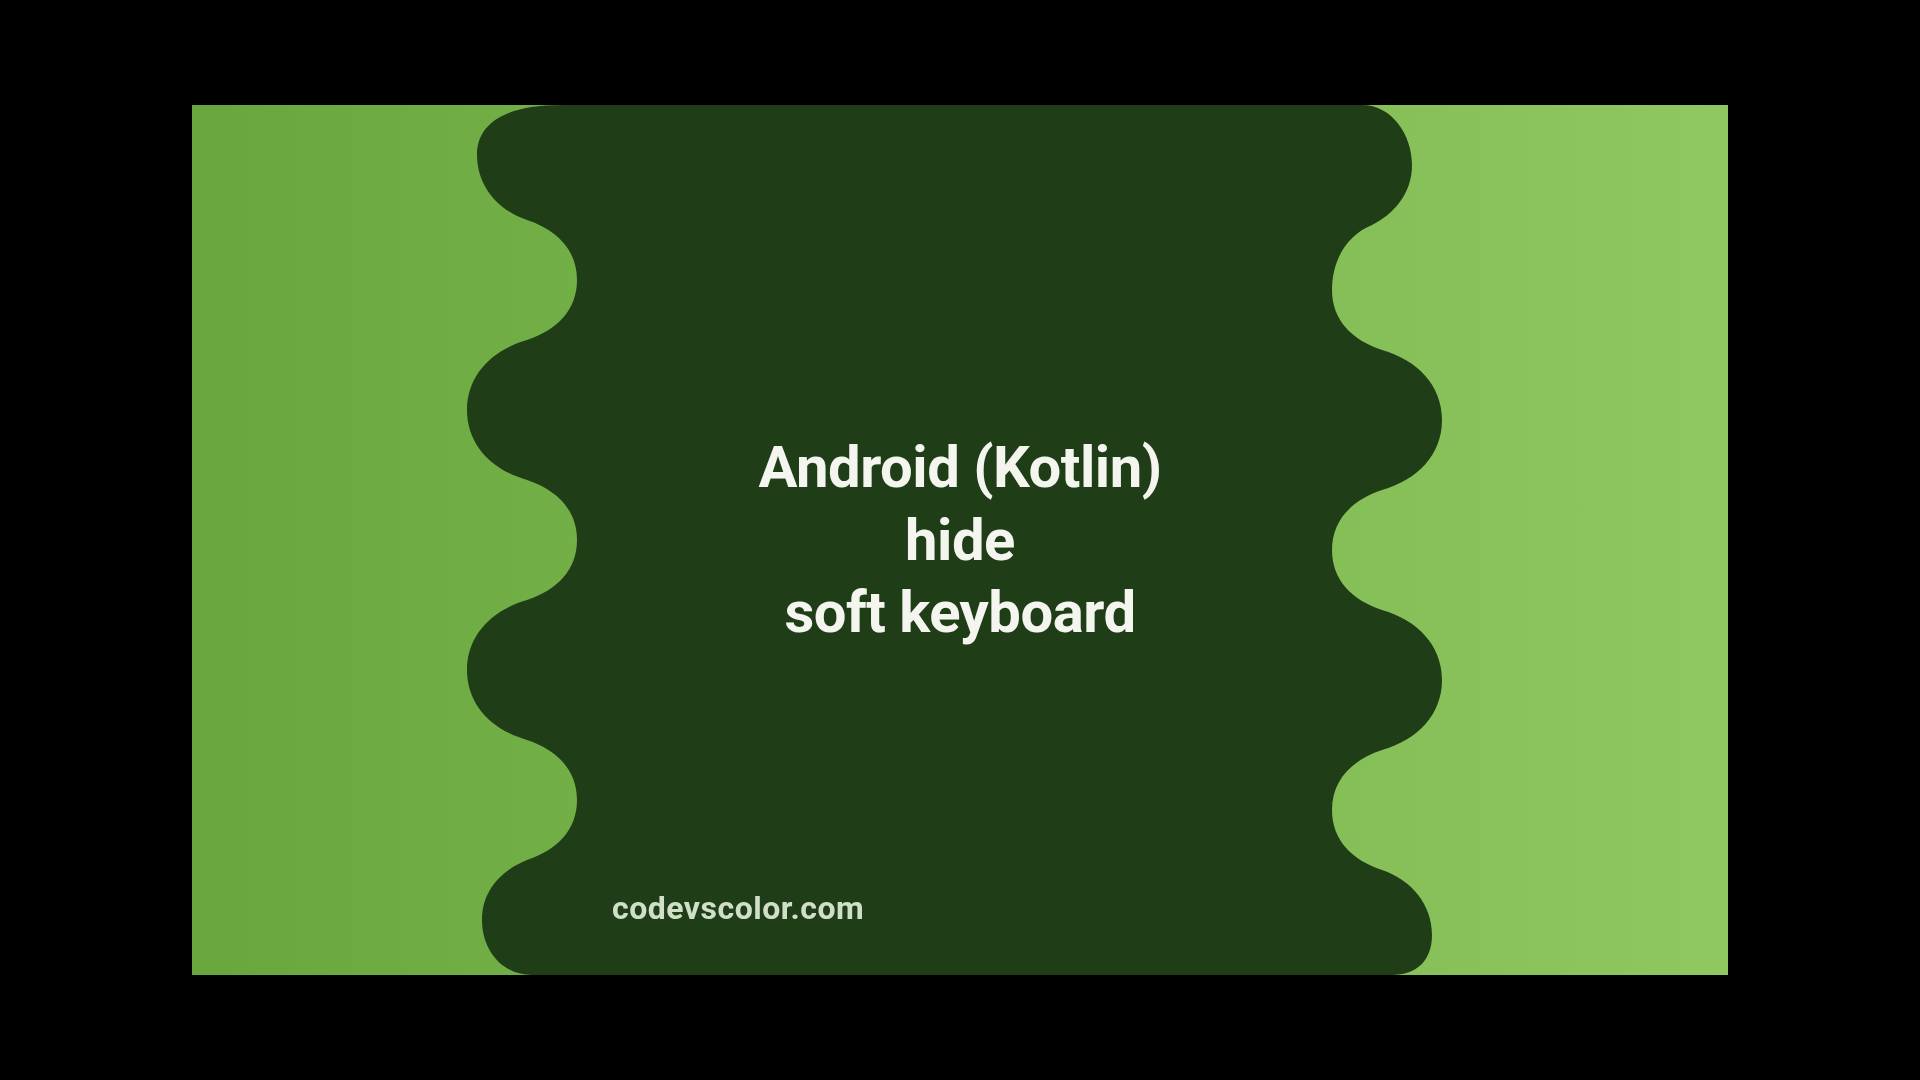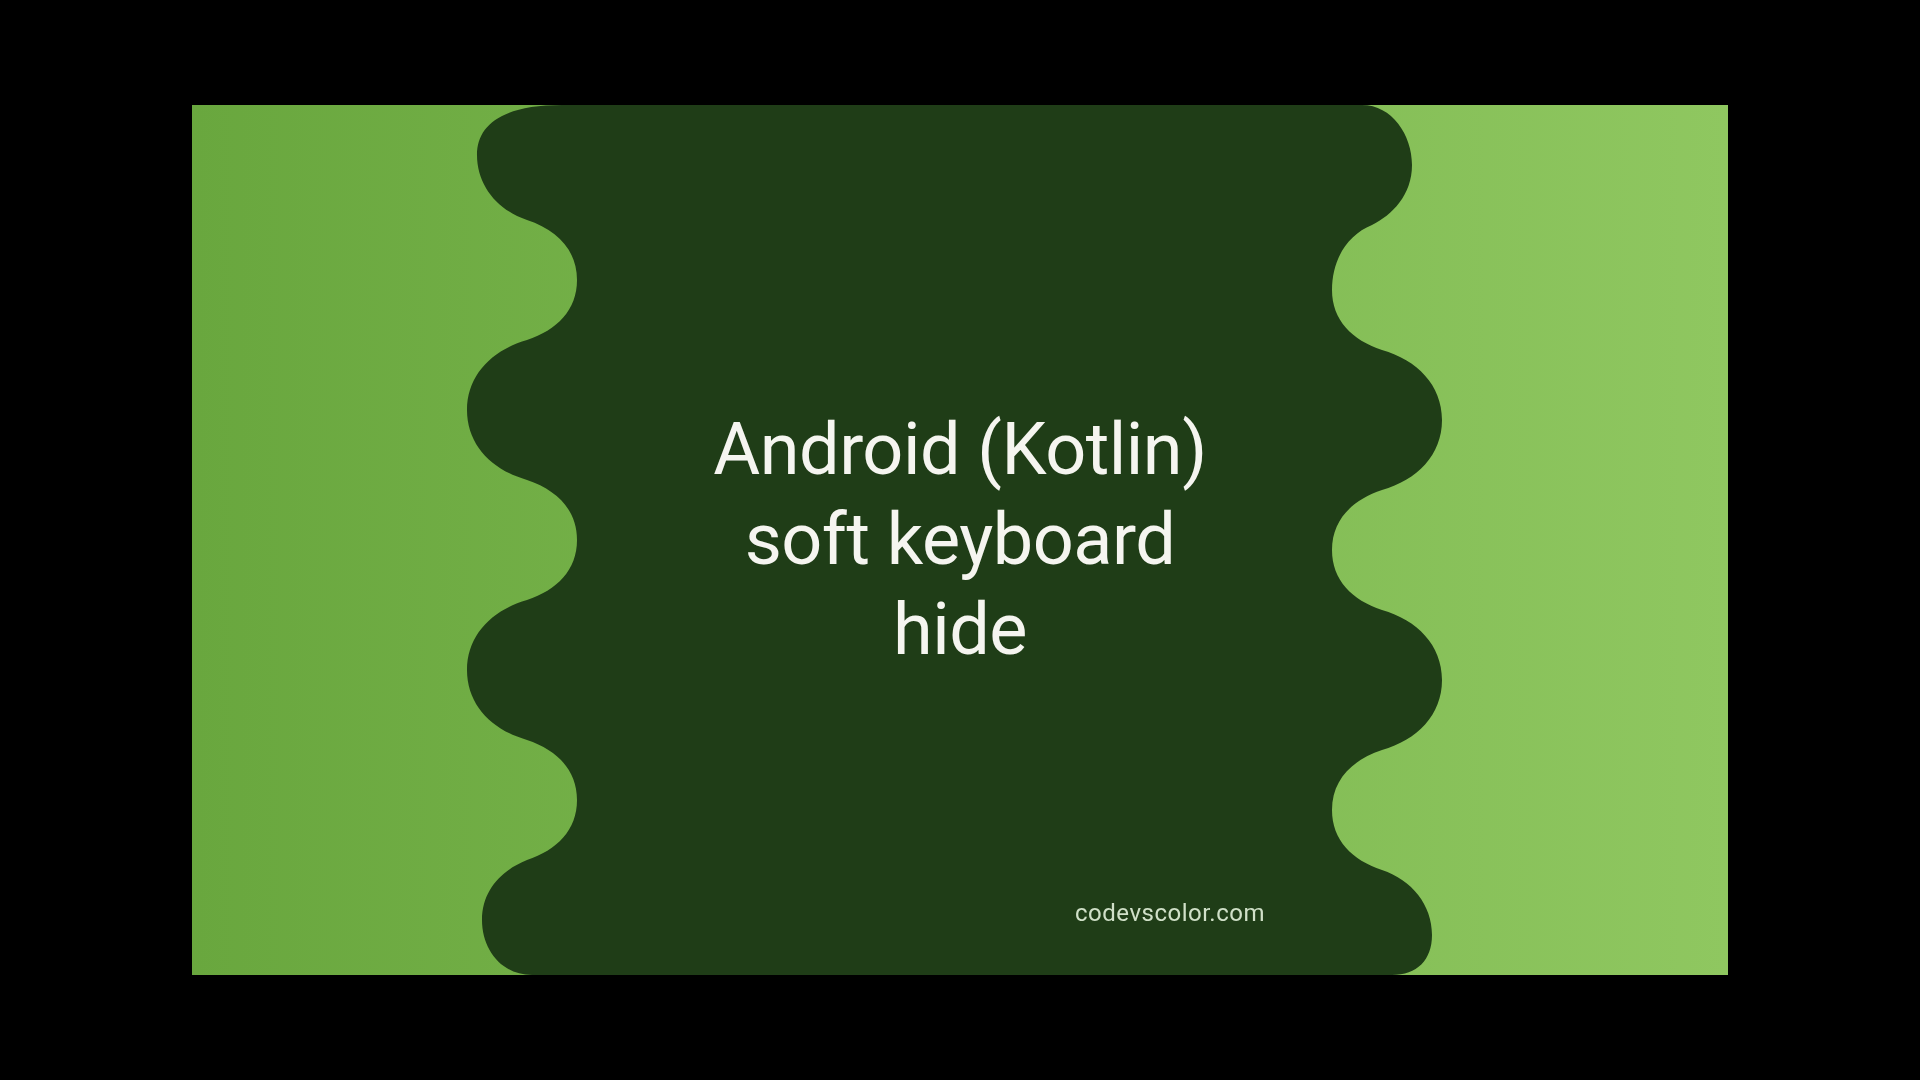--- a/index.html
+++ b/index.html
@@ -46,41 +46,41 @@
       width: 100%;
       height: 100%;
       display: flex;
       flex-direction: column;
       align-items: center;
       justify-content: center;
       color: #f5f5f0;
     }
     
     .title {
-      font-size: 72px;
-      font-weight: 400;
+      font-size: 58px;
+      font-weight: 700;
       text-align: center;
       line-height: 1.25;
       letter-spacing: -0.5px;
     }
     
     .title-line {
       display: block;
     }
     
     .watermark {
       position: absolute;
       bottom: 48px;
       right: 0;
       left: 0;
-      text-align: center;
+      text-align: left;
       padding-left: 420px;
-      font-size: 24px;
+      font-size: 32px;
       color: #d0e0c8;
-      font-weight: 400;
+      font-weight: 700;
       letter-spacing: 0.5px;
     }
   </style>
 </head>
 <body>
 
 <div class="banner">
   <div class="blob-container">
     <svg class="blob-svg" viewBox="0 0 1536 870" preserveAspectRatio="none">
       <path fill="#1f3d17" d="
@@ -116,19 +116,19 @@
         C 305,105 285,80 285,50
         C 285,20 310,0 370,0
         Z
       "></path>
     </svg>
   </div>
 
   <div class="content">
     <div class="title">
       <span class="title-line">Android (Kotlin)</span>
+      <span class="title-line">hide</span>
       <span class="title-line">soft keyboard</span>
-      <span class="title-line">hide</span>
     </div>
   </div>
 
   <div class="watermark">codevscolor.com</div>
 </div>
 
 </body></html>

